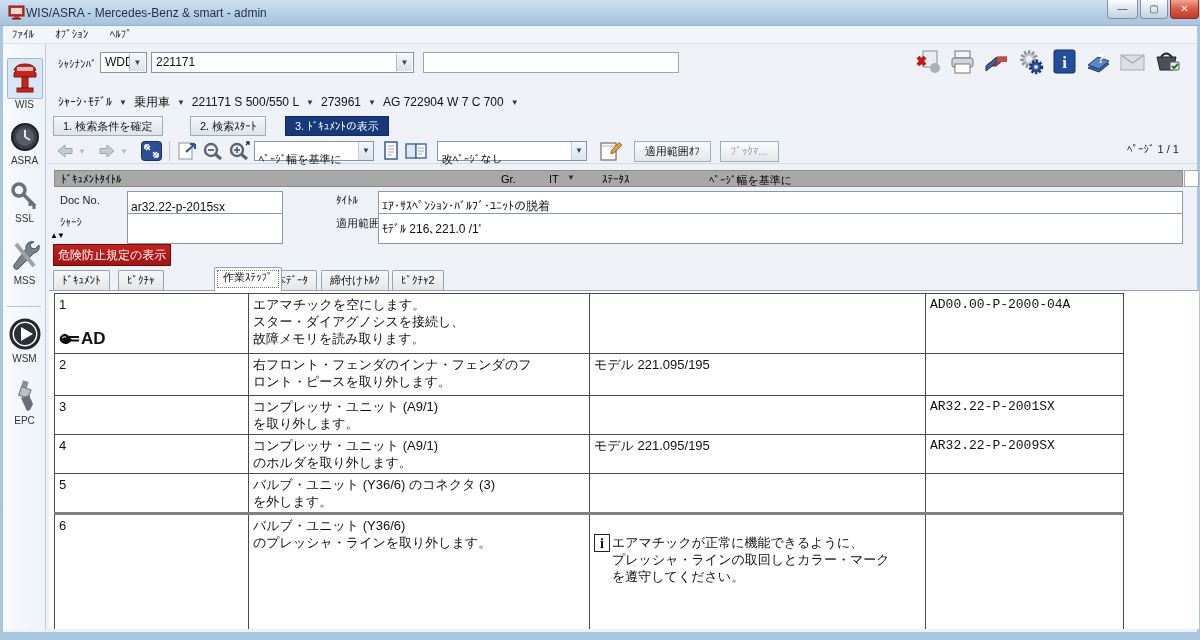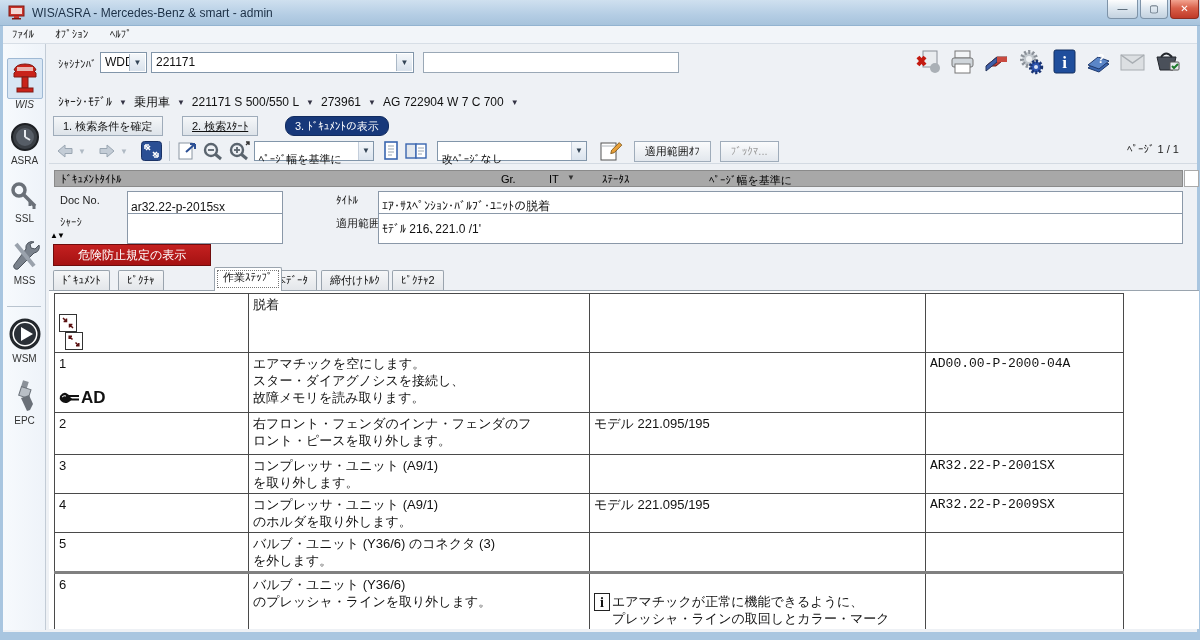--- a/index.html
+++ b/index.html
@@ -5,37 +5,37 @@
   * { margin:0; padding:0; box-sizing:border-box; }
   html,body { width:1200px; height:640px; overflow:hidden; }
   body { font-family:"Liberation Sans", sans-serif; font-size:12px; color:#111; }
   #app { position:absolute; width:1200px; height:640px; background:#eef1f5;
          border:3px solid #a9c6e0; border-top:none; border-bottom:8px solid #a9c6e0; }
 
   
   .titlebar { position:absolute; left:-3px; top:0; width:1200px; height:26px;
     background:linear-gradient(#cfe0ef, #b4cde4 60%, #a7c3dc); border-bottom:1px solid #93b3d0; }
   .title-ico { position:absolute; left:8px; top:5px; width:18px; height:15px; }
-  .title-text { position:absolute; left:32px; top:6px; font-size:12px; color:#1c3046; }
+  .title-text { position:absolute; left:26px; top:6px; font-size:12px; color:#1c3046; }
   .winbtn { position:absolute; top:0; height:19px; border:1px solid #7e93a8; border-top:none;
     border-radius:0 0 4px 4px; background:linear-gradient(#fdfdfd,#dfe8f0 45%,#c3d2e0);
     color:#3a4a5a; text-align:center; font-size:10px; line-height:17px; }
   .winbtn.close { background:linear-gradient(#f2a490,#d9604a 45%,#c03a28); border-color:#8e2e22; color:#fff; }
 
   
   .menubar { position:absolute; left:0; top:26px; width:1194px; height:18px; background:#f2f5f9;
     border-bottom:1px solid #d7dee6; }
   .menu-item { display:inline-block; padding:2px 9px 0 9px; font-size:11px; color:#222; }
 
   
   .sidebar { position:absolute; left:0; top:44px; width:43px; height:586px;
     background:linear-gradient(90deg,#f7fafd,#eef3f9); border-right:1px solid #c3ccd6; }
   .side-item { position:absolute; left:1px; width:41px; text-align:center; }
   .side-item .lbl { font-size:10px; color:#333; letter-spacing:0; }
-  .side-item.sel { background:#dcе9f6;font-style:italic; }
+  .side-item.sel { background:#dcе9f6; }
   .side-item.sel .pad { background:#d8e6f4; border:1px solid #9fb9d4; border-radius:2px; }
   .pad { display:inline-block; padding:1px 2px; }
   .side-sep { position:absolute; left:4px; width:34px; height:1px; background:#b9c4cf; }
 
   
   .fld-label { position:absolute; font-size:11px; color:#222; }
   .combo { position:absolute; height:21px; background:#fff; border:1px solid #8296aa;
     font-size:12px; line-height:19px; padding-left:4px; }
   .combo .arr { position:absolute; right:1px; top:1px; bottom:1px; width:16px;
     background:linear-gradient(#f4f7fa,#d9e2ec); border-left:1px solid #aab8c6;
@@ -73,21 +73,21 @@
     border:1px solid #8a8a8a; font-size:11px; color:#000; }
   .dochdr span { position:absolute; top:2px; }
   .dochdr-gap { position:absolute; left:1181px; top:170px; width:15px; height:17px; background:#fff; border:1px solid #aaa; }
 
   .doc-lbl { position:absolute; font-size:11px; color:#222; }
   .doc-input { position:absolute; height:31px; background:#fff; border:1px solid #8a98a8;
     font-size:12px; font-family:"Liberation Sans",sans-serif; padding:0 3px; color:#111; }
 
   .splitter { position:absolute; left:47px; top:231px; font-size:8px; color:#000; letter-spacing:-1px; }
 
-  .hazard-btn { position:absolute; left:50px; top:244px; height:22px; padding:0 24px;
+  .hazard-btn { position:absolute; left:50px; top:244px; height:22px; padding:0 4px;
     background:linear-gradient(#c42020,#a51212); border:1px solid #6f0c0c; color:#fff;
     font-size:12px; line-height:20px; }
 
   
   .doc-tab { position:absolute; top:270px; height:20px; font-size:11px; line-height:18px; padding:0 8px;
     background:linear-gradient(#f6f7f8,#e3e6ea); border:1px solid #9aa4ae; border-bottom:none;
     border-radius:2px 2px 0 0; color:#111; }
   .doc-tab.active { background:#fff; height:24px; top:267px; z-index:3; outline:1px dotted #777; outline-offset:-4px; }
 
   
@@ -249,22 +249,22 @@
       <span class="dd">▼</span>
     <span>221171 S 500/550 L</span>
       <span class="dd">▼</span>
     <span>273961</span>
       <span class="dd">▼</span>
     <span>AG 722904 W 7 C 700</span>
       <span class="dd">▼</span>
   </div>
 
   <div class="step-tab" style="left:50px;">1. 検索条件を確定</div>
-  <div class="step-tab" style="left:179px;text-decoration:underline;">2. 検索ｽﾀｰﾄ</div>
-  <div class="step-tab active" style="left:282px;border-radius:9px;">3. ﾄﾞｷｭﾒﾝﾄの表示</div>
+  <div class="step-tab" style="left:187px;">2. 検索ｽﾀｰﾄ</div>
+  <div class="step-tab active" style="left:282px;">3. ﾄﾞｷｭﾒﾝﾄの表示</div>
 
   <div class="navbar">
     <div style="position:absolute; left:6px; top:2px; display:flex; align-items:center; gap:3px;">
       <svg width="20" height="16" viewBox="0 0 20 16" class="nav-ico">
         <path d="M10 2 L3 8 l7 6 v-3.5 h7 v-5 h-7 z" fill="#c3ccd6" stroke="#9aa6b2"></path>
       </svg>
       <span style="color:#b0bac4; font-size:8px;">▼</span>
       <svg width="20" height="16" viewBox="0 0 20 16" class="nav-ico" style="margin-left:8px;">
         <path d="M10 2 l7 6 l-7 6 v-3.5 h-7 v-5 h7 z" fill="#c3ccd6" stroke="#9aa6b2"></path>
       </svg>
@@ -351,35 +351,20 @@
 
   <div class="content">
     <table class="steps">
       <colgroup>
           <col class="c-num">
           <col class="c-desc">
           <col class="c-model">
           <col class="c-doc">
         </colgroup>
       <tbody>
-          <tr style="height:26px;">
-        <td>
-          <svg width="18" height="18" viewBox="0 0 18 18" style="vertical-align:middle">
-            <rect x="0.5" y="0.5" width="17" height="17" fill="#fff" stroke="#333"></rect>
-            <path d="M4 4 l3.5 3.5 M7.5 4.6 v2.9 h-2.9 M14 14 l-3.5 -3.5 M10.5 13.4 v-2.9 h2.9" stroke="#5a1010" stroke-width="1.5" fill="none"></path>
-          </svg>
-          <svg width="18" height="18" viewBox="0 0 18 18" style="vertical-align:middle; margin-left:6px;">
-            <rect x="0.5" y="0.5" width="17" height="17" fill="#fff" stroke="#333"></rect>
-            <path d="M7.5 7.5 L4.2 4.2 M4.2 7 v-2.8 h2.8 M10.5 10.5 l3.3 3.3 M13.8 11 v2.8 h-2.8" stroke="#5a1010" stroke-width="1.5" fill="none"></path>
-          </svg>
-        </td>
-        <td>脱着</td>
-        <td></td>
-            <td></td>
-      </tr>
       <tr style="height:60px;">
         <td><span>1</span><br>
           <span style="white-space:nowrap;">
             <svg width="22" height="16" viewBox="0 0 22 16" style="vertical-align:-3px;">
               <path d="M1 6 q3 -4 6 -3 l3 2 h10 v2 h-9 l2 1.5 h7 v2 h-8 l-3 2 q-4 1.5 -7 -1.5 q-2 -2.5 -1 -5z" fill="#111"></path>
               <path d="M3 7 q2 -2 4 -1" stroke="#fff" stroke-width="1" fill="none"></path>
             </svg><span class="ad-badge">AD</span>
           </span>
         </td>
         <td>エアマチックを空にします。

